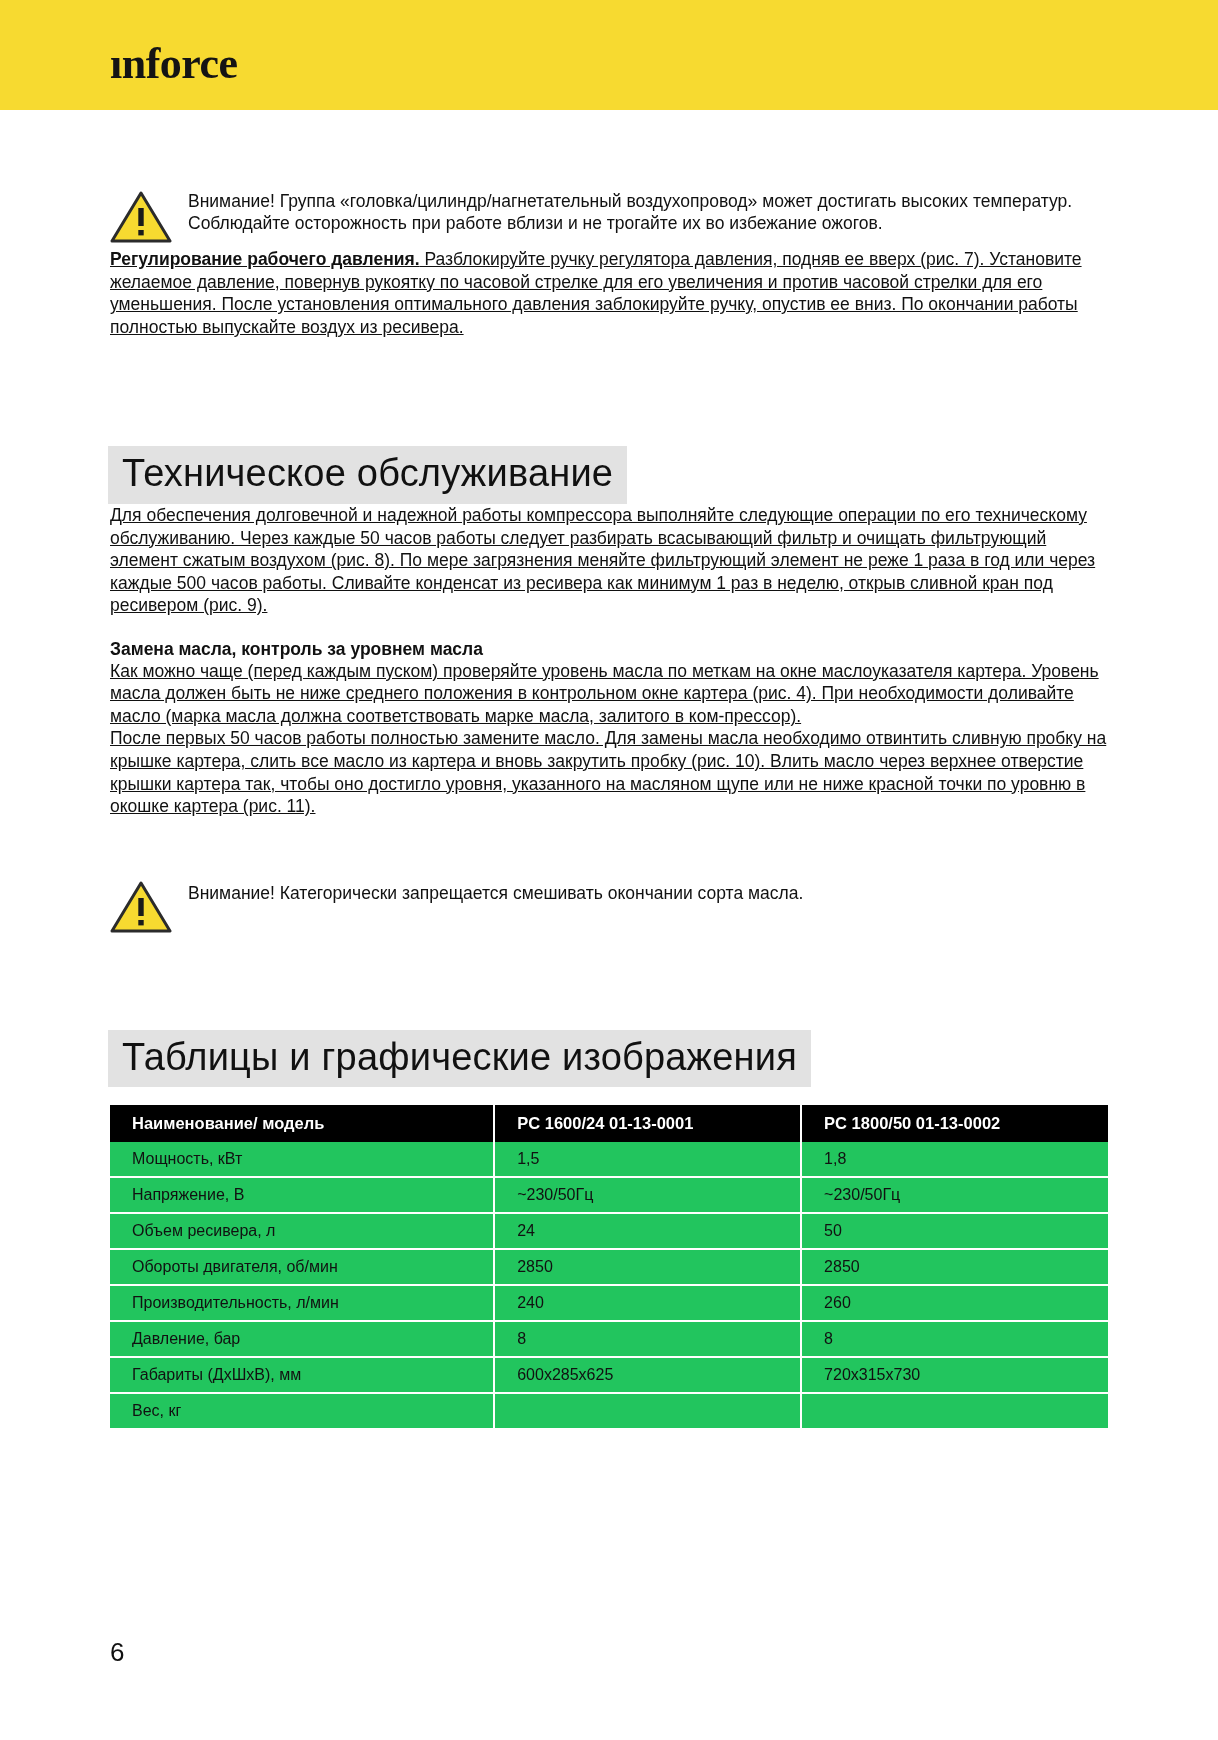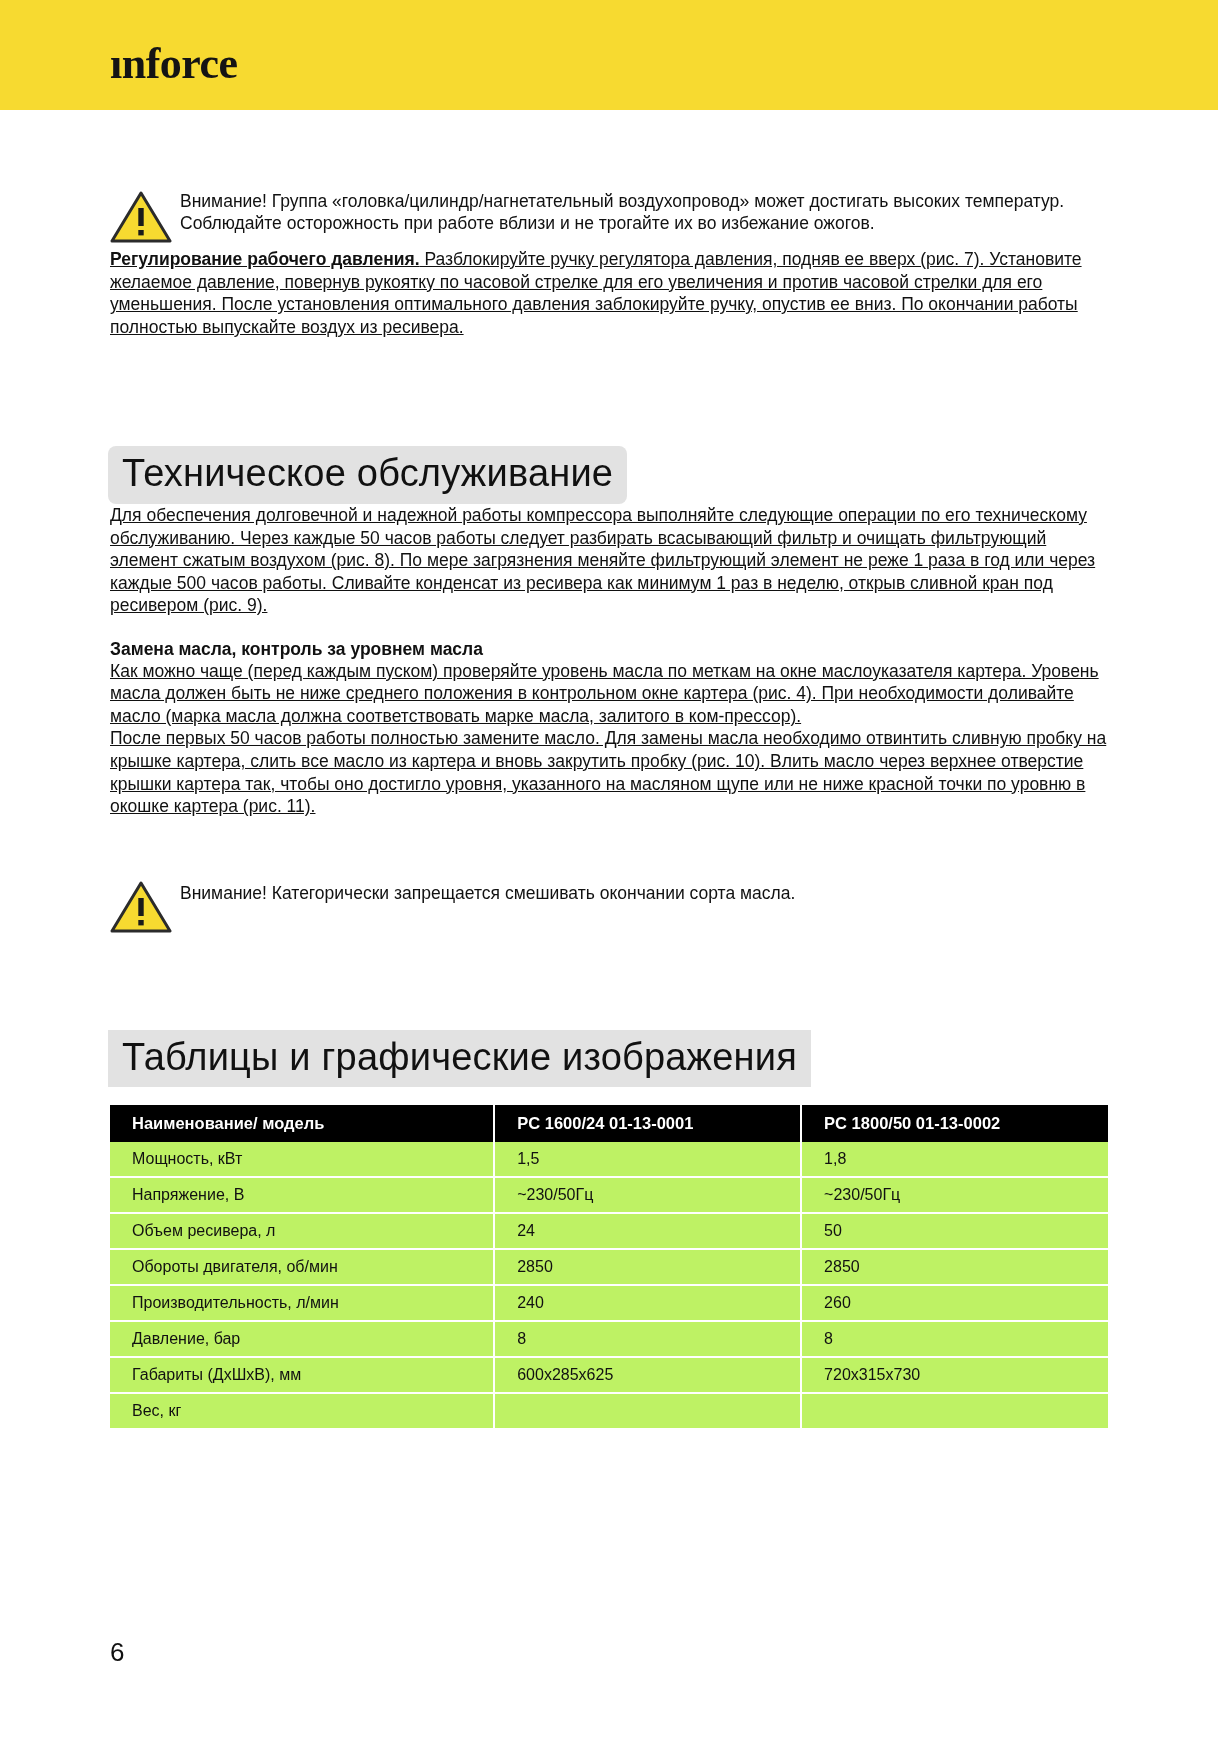--- a/index.html
+++ b/index.html
@@ -39,21 +39,21 @@
   .page {
     padding: 0 110px 0 110px;
     box-sizing: border-box;
     width: 1218px;
   }
 
   
   .warning {
     display: flex;
     align-items: flex-start;
-    gap: 8px;
+    gap: 16px;
   }
   .warning.first { margin-top: 78px; }
   .warning.second { margin-top: 62px; }
   .warn-icon { flex: 0 0 auto; margin-top: 2px; }
   .warning.second .warn-icon { margin-top: 0; }
   .warn-text {
     font-size: 17.5px;
     line-height: 1.28;
     color: #111;
     padding-top: 2px;
@@ -75,21 +75,21 @@
   .section-heading {
     background: #e2e2e2;
     display: inline-block;
     font-size: 38px;
     line-height: 1.15;
     font-weight: 400;
     padding: 6px 14px 8px 14px;
     color: #111;
     letter-spacing: 0.2px;
   }
-  .heading-maintenance { margin-top: 108px; margin-left: -2px; border-radius: 8px; }
+  .heading-maintenance { margin-top: 108px; margin-left: -2px; }
   .heading-tables { margin-top: 92px; margin-left: -2px; }
 
   .para-maintenance { margin-top: 36px; }
   .sub-heading {
     font-size: 17.5px;
     font-weight: 700;
     margin: 0;
     padding-top: 22px;
     color: #111;
   }
@@ -112,21 +112,21 @@
     background: #000000;
     color: #ffffff;
     font-weight: 700;
     text-align: left;
     padding: 9px 10px 9px 22px;
     font-size: 16.5px;
     border-right: 2px solid #ffffff;
   }
   table.spec-table th:last-child { border-right: none; }
   table.spec-table td {
-    background: #bef264;
+    background: #22c55e;
     padding: 8px 10px 8px 22px;
     border-right: 2px solid #ffffff;
     border-bottom: 2px solid #ffffff;
     color: #111;
     height: 16px;
   }
   table.spec-table td:last-child { border-right: none; }
   table.spec-table tr:last-child td { border-bottom: none; }
   col.col-name { width: 38.5%; }
   col.col-a { width: 30.75%; }

